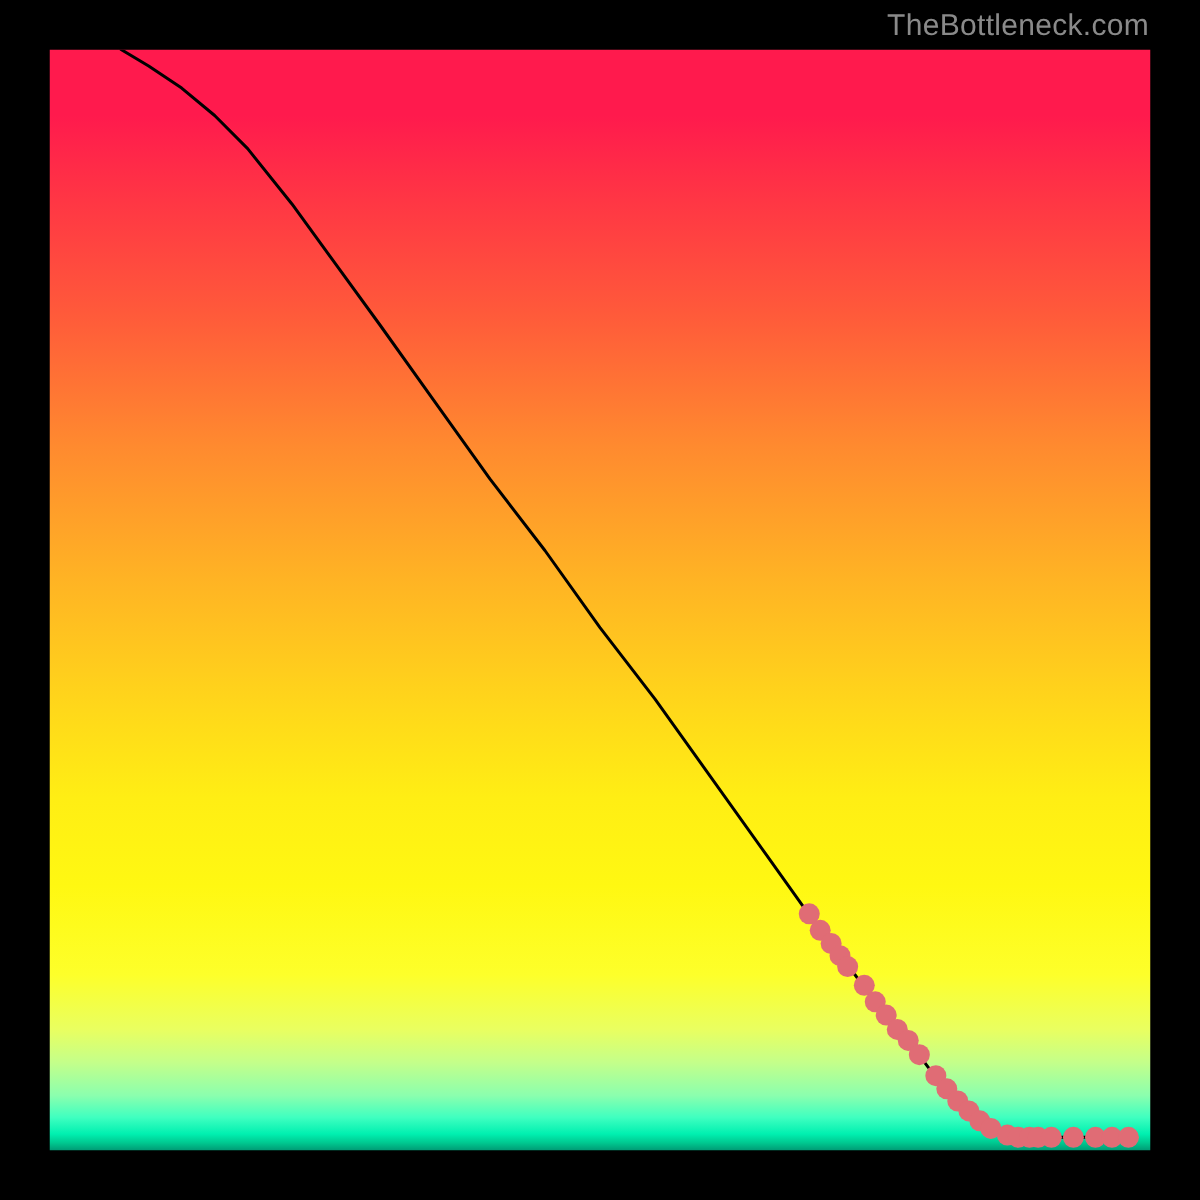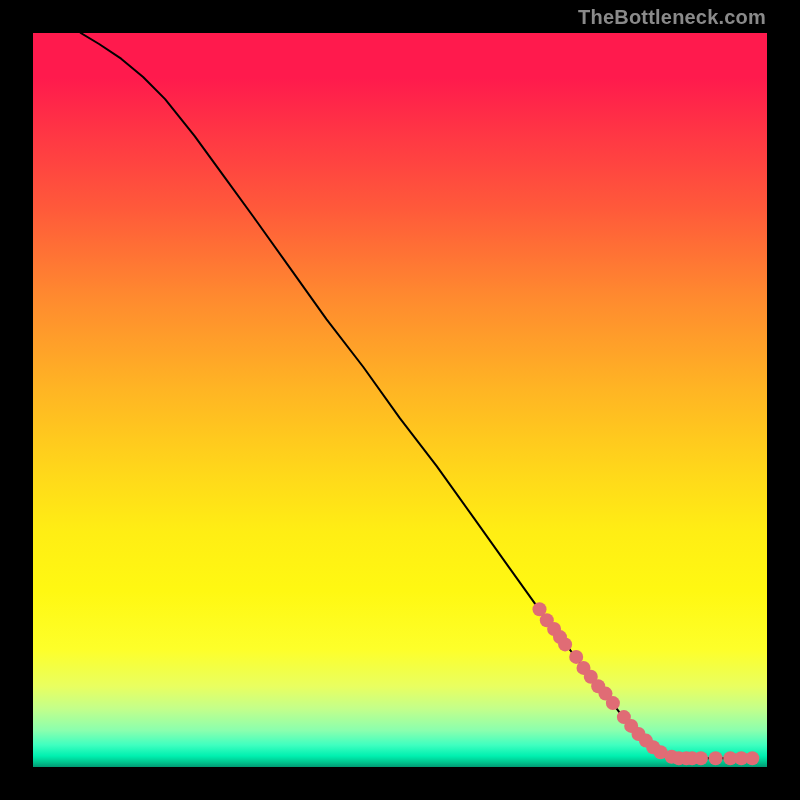--- a/index.html
+++ b/index.html
@@ -47,21 +47,21 @@
     inset: 0;
     width: 734px;
     height: 734px;
   }
   .watermark {
     position: absolute;
     top: 6px;
     right: 34px;
     font-family: Arial, Helvetica, sans-serif;
     font-size: 20px;
-    font-weight: 700;
+    font-weight: 400;
     color: #8a8a8a;
     letter-spacing: 0.2px;
   }
 </style>
 </head>
 <body>
 
 <div class="stage">
   <div class="watermark">TheBottleneck.com</div>
   <div class="plot-area">

